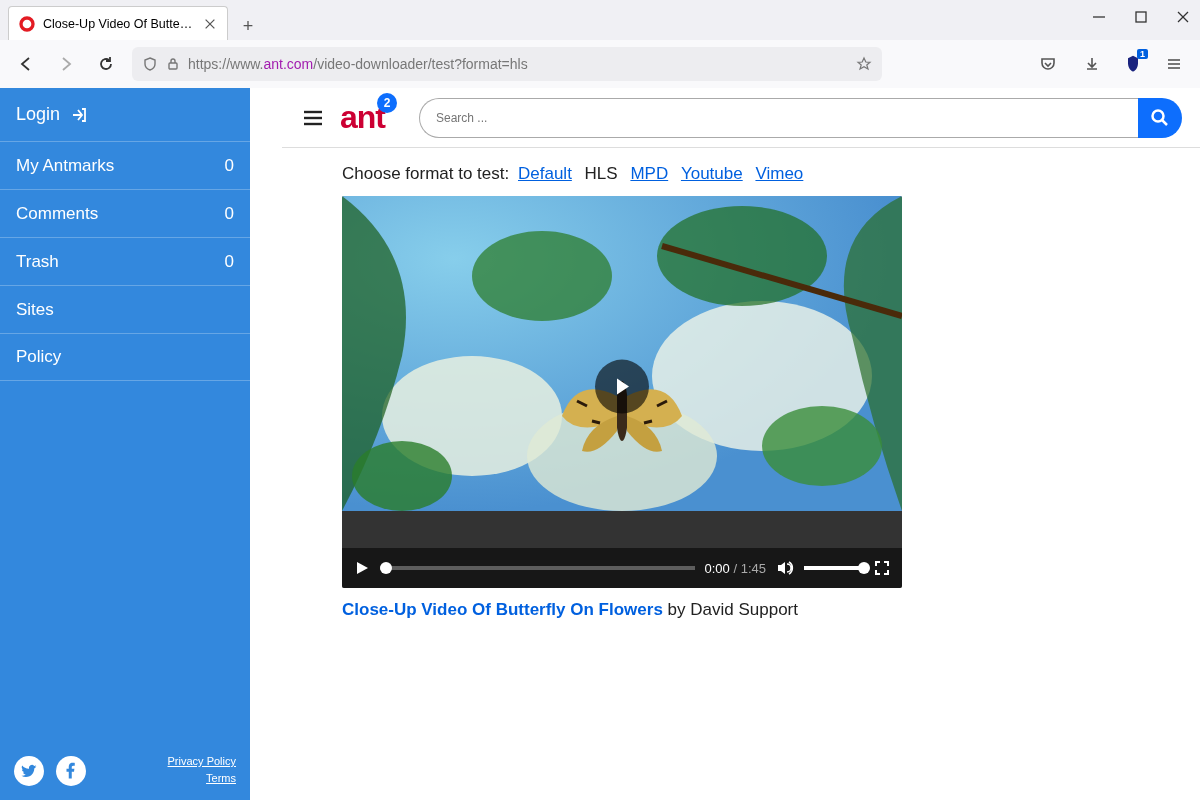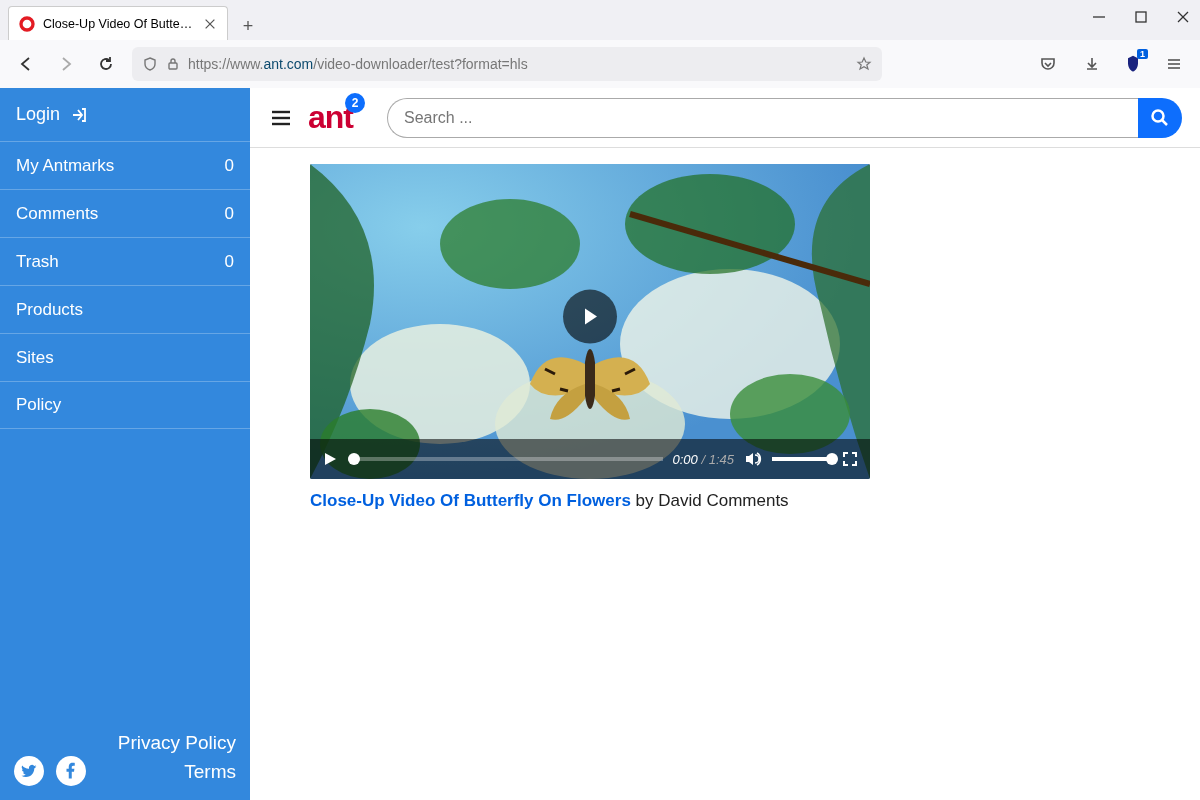--- a/index.html
+++ b/index.html
@@ -12,55 +12,55 @@
 .tab .favicon { width:16px; height:16px; color:#e31b23; }
 .tab .title { flex:1; white-space:nowrap; overflow:hidden; text-overflow:ellipsis; }
 .tab .close { width:14px; height:14px; }
 .newtab { width:28px; height:28px; margin-left:6px; display:flex; align-items:center; justify-content:center; font-size:18px; color:#555; }
 .win-controls { position:absolute; right:8px; top:8px; display:flex; gap:24px; }
 .win-controls span { width:18px; height:18px; display:flex; align-items:center; justify-content:center; }
 .addrbar { height:48px; display:flex; align-items:center; padding:0 12px; gap:12px; background:#f9f9fb; }
 .navbtn { width:28px; height:28px; display:flex; align-items:center; justify-content:center; color:#222; }
 .navbtn.disabled { color:#999; }
 .url { flex:1; max-width:750px; height:34px; background:#ededf0; border-radius:6px; display:flex; align-items:center; padding:0 10px; gap:8px; font-size:14px; color:#777; }
-.url .domain { color:#0c4a6e; }
+.url .domain { color:#a21caf; }
 .url .star { margin-left:auto; }
 .toolbar-icons { margin-left:auto; display:flex; align-items:center; gap:16px; }
 .ext-icon { position:relative; width:22px; height:22px; display:flex; align-items:center; justify-content:center; }
 .ext-badge { position:absolute; top:-4px; right:-4px; background:#0060df; color:#fff; font-size:9px; font-weight:bold; padding:0 3px; border-radius:2px; }
 
 
 .page { display:flex; height:712px; background:#fff; }
 .sidebar { width:250px; background:#3388dd; color:#fff; display:flex; flex-direction:column; }
 .side-item { display:flex; align-items:center; justify-content:space-between; padding:0 16px; height:48px; border-top:1px solid rgba(255,255,255,.25); font-size:17px; cursor:pointer; }
 .side-item:first-child { border-top:none; height:53px; font-size:18px; }
 .side-item .count { font-size:17px; }
 .side-item .login-icon { margin-left:10px; width:18px; height:18px; }
 .side-footer { margin-top:auto; display:flex; align-items:flex-end; justify-content:space-between; padding:14px; }
 .side-footer .socials { display:flex; gap:12px; }
 .side-footer .socials span { width:30px; height:30px; border-radius:50%; background:#fff; color:#3388dd; display:flex; align-items:center; justify-content:center; }
-.side-footer .links { text-align:right; font-size:19px; }
+.side-footer .links { text-align:right; font-size:11px;text-decoration:underline; }
 .side-footer .links a { color:#fff; text-decoration:none; display:block; line-height:1.5; }
 
-.content { flex:1; }
+.content { flex:1;margin-left:32px; }
 .topbar { height:60px; border-bottom:1px solid #ddd; display:flex; align-items:center; padding:0 18px; gap:14px; }
 .menubtn { width:26px; height:26px; display:flex; align-items:center; justify-content:center; }
 .logo { position:relative; }
 .logo-text { font-size:32px; font-weight:bold; color:#cc0033; letter-spacing:-1px; }
 .logo-badge { position:absolute; top:-6px; right:-12px; width:20px; height:20px; border-radius:50%; background:#0d6efd; color:#fff; font-size:12px; font-weight:bold; display:flex; align-items:center; justify-content:center; }
 .searchwrap { flex:1; display:flex; height:40px; margin-left:20px; }
-.searchwrap input { flex:1; border:1px solid #aaa; border-right:none; border-radius:20px 0 0 20px; padding:0 16px; font-size:16px; outline:none; }
+.searchwrap input { flex:1; border:1px solid #aaa; border-right:none; border-radius:20px 0 0 20px; padding:0 16px; font-size:12px; outline:none; }
 .searchbtn { width:44px; background:#0d6efd; border:none; border-radius:0 20px 20px 0; color:#fff; display:flex; align-items:center; justify-content:center; cursor:pointer; }
 
 .body-area { padding:16px 0 0 60px; }
 .format-row { font-size:17px; color:#222; margin-bottom:12px; }
 .format-row a { color:#0060df; text-decoration:underline; margin:0 4px; }
 .format-row .sel { color:#222; text-decoration:none; font-weight:normal; margin:0 4px; }
 
-.video { width:560px; height:315px; position:relative; background:#333; border-radius:2px; overflow:hidden;font-style:italic; }
+.video { width:560px; height:392px; position:relative; background:#333; border-radius:2px; overflow:hidden; }
 .video-bg { position:absolute; inset:0; }
 .play-center { position:absolute; left:50%; top:50%; transform:translate(-50%,-60%); width:54px; height:54px; border-radius:50%; background:rgba(0,0,0,.6); display:flex; align-items:center; justify-content:center; color:#fff; }
 .controls { position:absolute; bottom:0; left:0; right:0; height:40px; background:rgba(0,0,0,.55); display:flex; align-items:center; padding:0 12px; gap:10px; color:#fff; font-size:13px; }
 .controls .track { flex:1; height:4px; background:rgba(255,255,255,.3); position:relative; }
 .controls .dot { position:absolute; left:0; top:50%; transform:translate(0,-50%); width:12px; height:12px; border-radius:50%; background:#fff; }
 .controls .time .dur { color:#aaa; }
 .controls .vol { width:60px; height:4px; background:#fff; position:relative; }
 .controls .vol .voldot { position:absolute; right:0; top:50%; transform:translate(50%,-50%); width:12px; height:12px; border-radius:50%; background:#fff; }
 
 .meta { margin-top:12px; font-size:17px; color:#222; }
@@ -189,23 +189,20 @@
       </div>
     <div class="side-item">
         <span>Comments</span>
         <span class="count">0</span>
       </div>
     <div class="side-item">
         <span>Trash</span>
         <span class="count">0</span>
       </div>
     <div class="side-item">
-        <span>Products</span>
-      </div>
-    <div class="side-item">
         <span>Sites</span>
       </div>
     <div class="side-item" style="border-bottom:1px solid rgba(255,255,255,.25)">
         <span>Policy</span>
       </div>
     <div class="side-footer">
       <div class="socials">
         <span>
             <svg width="18" height="18" viewBox="0 0 24 24" fill="#3388dd">
               <path d="M22 5.9a8 8 0 0 1-2.3.6 4 4 0 0 0 1.8-2.2 8 8 0 0 1-2.6 1 4 4 0 0 0-6.9 3.7A11 11 0 0 1 3 4.8a4 4 0 0 0 1.3 5.4 4 4 0 0 1-1.8-.5v.1a4 4 0 0 0 3.2 4 4 4 0 0 1-1.8.1 4 4 0 0 0 3.8 2.8A8 8 0 0 1 2 18.4 11 11 0 0 0 8 20c7.2 0 11-6 11-11v-.5A8 8 0 0 0 22 5.9"></path>
@@ -242,20 +239,28 @@
         <button class="searchbtn">
             <svg width="20" height="20" stroke="#fff" stroke-width="2.5" fill="none">
               <circle cx="8" cy="8" r="5.5"></circle>
               <line x1="12" y1="12" x2="17" y2="17"></line>
             </svg>
           </button>
       </div>
     </div>
 
     <div class="body-area">
+      <div class="format-row">
+        <span>Choose format to test:</span>
+        <a href="#">Default</a>
+        <span class="sel">HLS</span>
+        <a href="#">MPD</a>
+        <a href="#">Youtube</a>
+        <a href="#">Vimeo</a>
+      </div>
 
       <div class="video">
         <svg class="video-bg" viewBox="0 0 560 315" preserveAspectRatio="xMidYMid slice">
           <defs>
             <radialGradient id="sky" cx="20%" cy="20%" r="80%">
                 <stop offset="0" stop-color="#87ceeb"></stop>
                 <stop offset="1" stop-color="#4a90d0"></stop>
               </radialGradient>
           </defs>
           <rect width="560" height="315" fill="url(#sky)"></rect>
@@ -305,17 +310,17 @@
             </div>
           <span>
               <svg width="16" height="16" stroke="#fff" stroke-width="2" fill="none">
                 <path d="M2 6 V2 H6 M10 2 H14 V6 M14 10 V14 H10 M6 14 H2 V10"></path>
               </svg>
             </span>
         </div>
       </div>
 
       <div class="meta">
-        <div><a href="#">Close-Up Video Of Butterfly On Flowers</a><span> by </span><span>David Comments</span></div>
+        <div><a href="#">Close-Up Video Of Butterfly On Flowers</a><span> by </span><span>David Support</span></div>
       </div>
     </div>
   </div>
 </div>
 
 </body></html>

